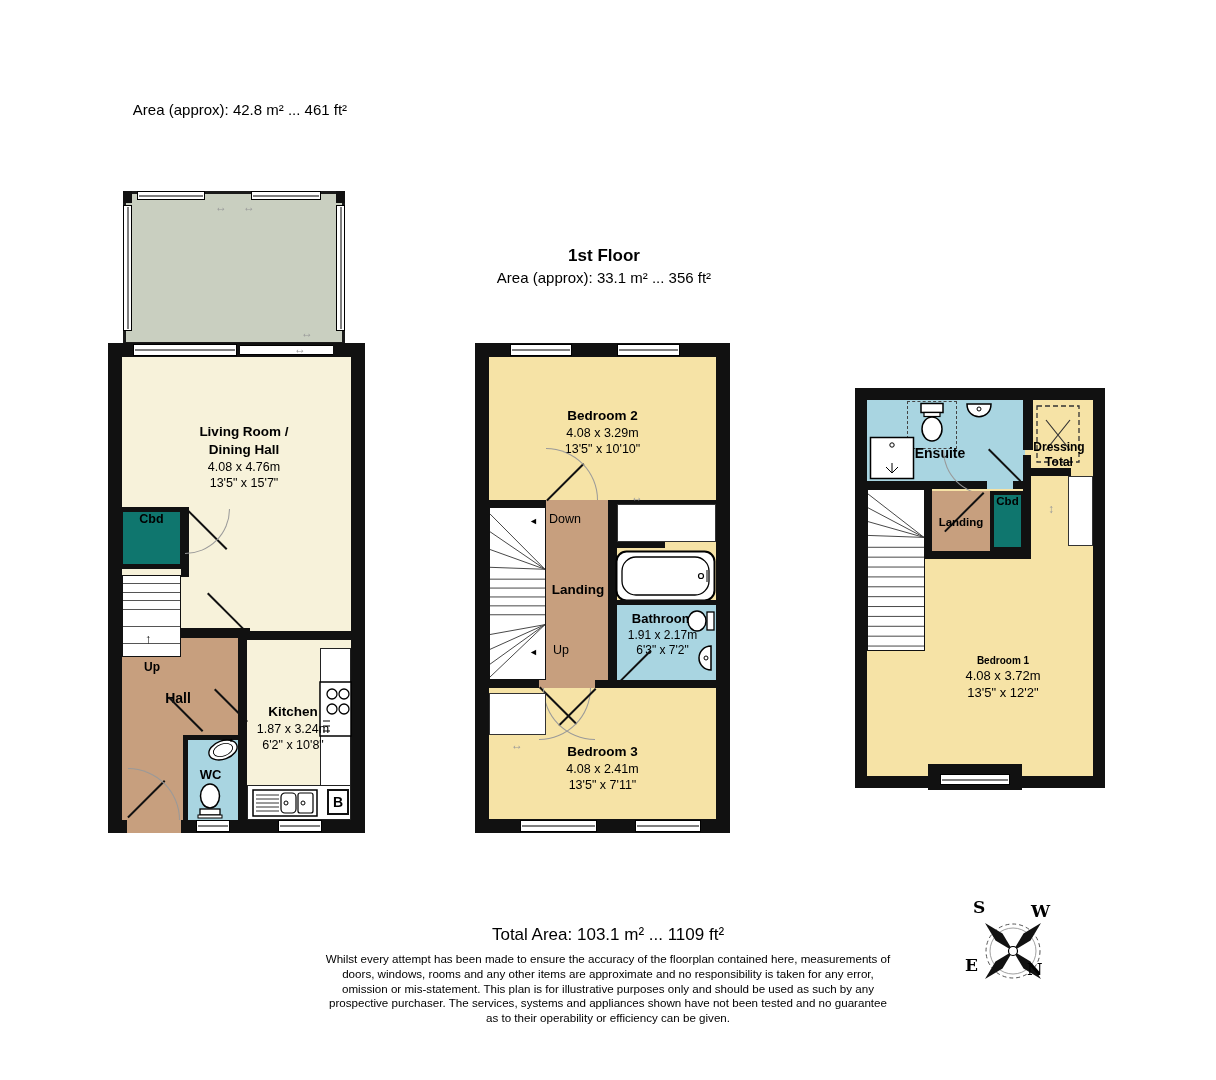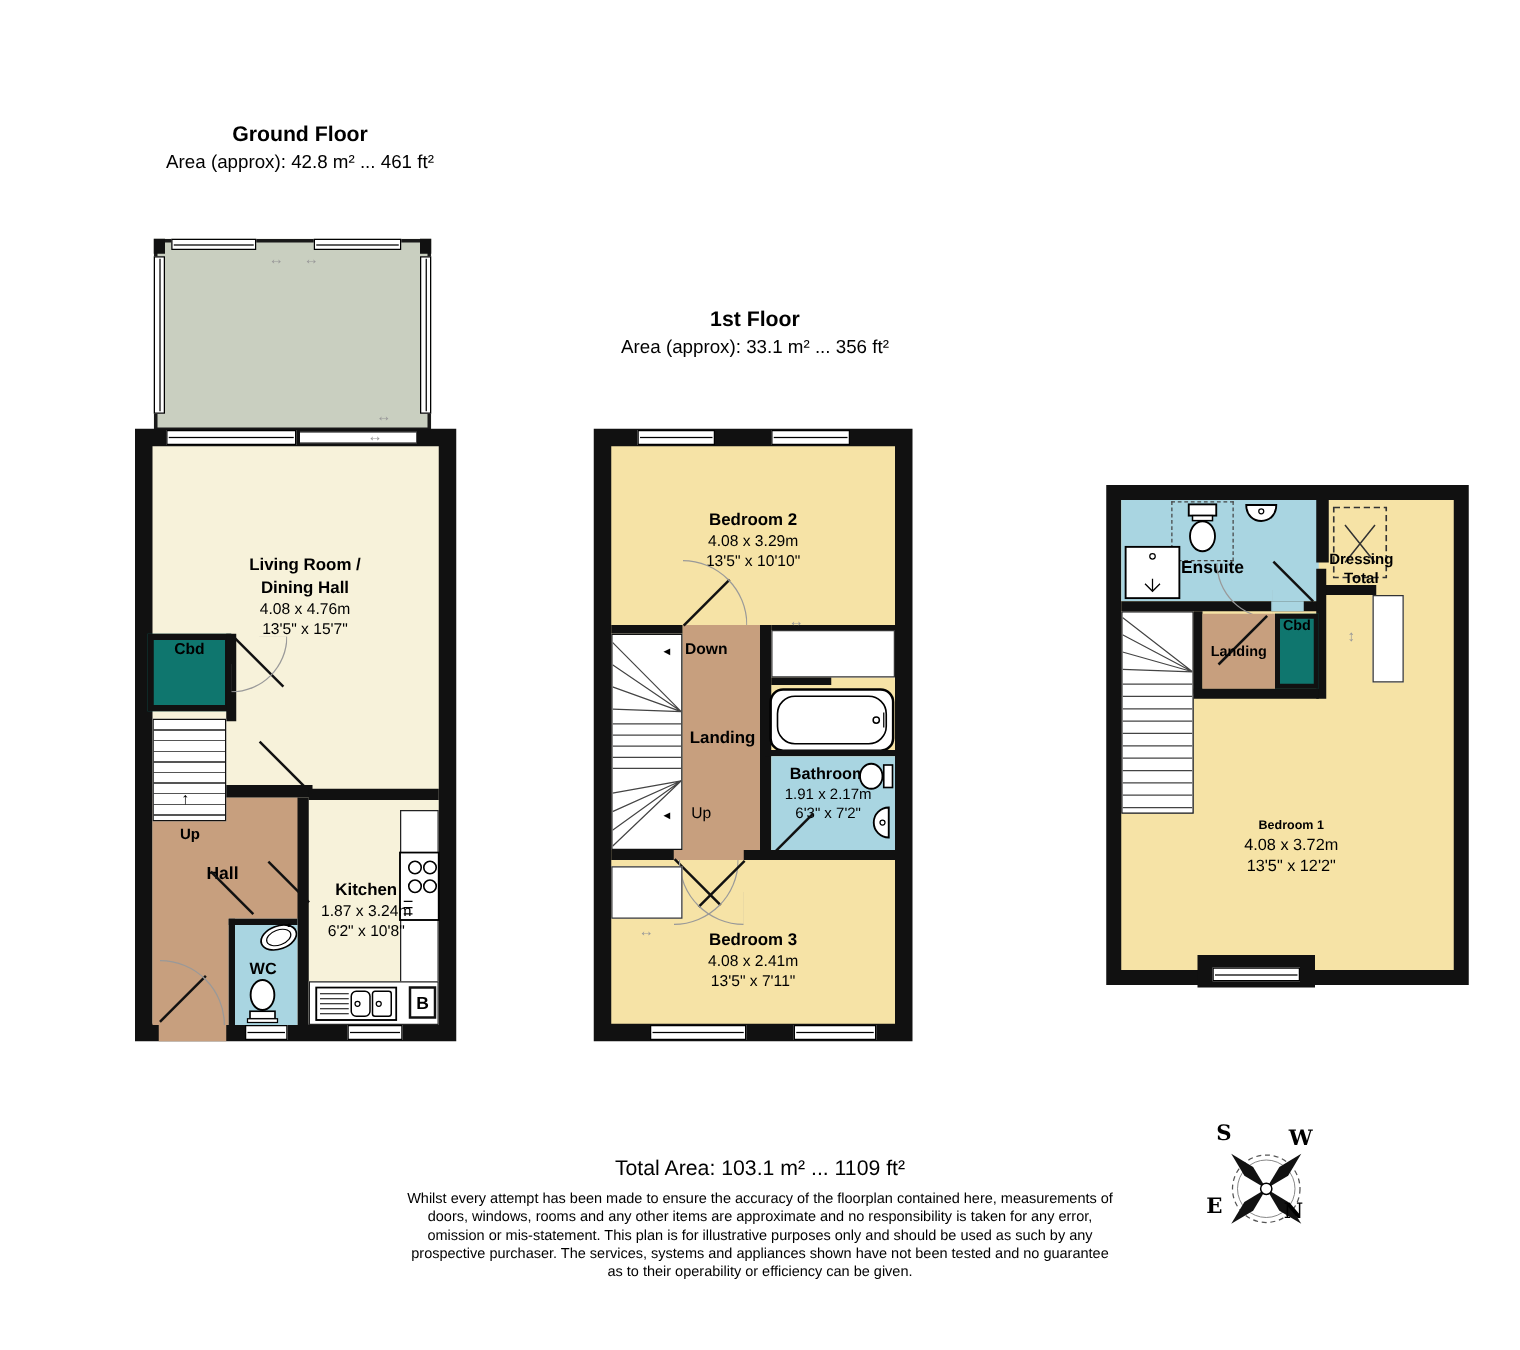--- a/index.html
+++ b/index.html
@@ -39,21 +39,20 @@
   .footer-disc{position:absolute;text-align:center;font-size:11.6px;line-height:14.8px}
   .compass{position:absolute}
   .compass .pt{position:absolute;font-family:"DejaVu Serif",serif;font-weight:bold;font-size:17px}
 </style>
 </head>
 <body>
 
 <div class="page">
 
   <div class="hdr" style="left:60px;top:98px;width:360px">
-    <div class="t">Ground Floor</div>
     <div class="a">Area (approx): 42.8 m² ... 461 ft²</div>
   </div>
 
   <div class="abs" style="left:123px;top:191px;width:222px;height:154px;background:#c9cfc0;box-shadow:inset 0 0 0 3px #1a1a1a">
     <div class="wall" style="left:0;top:0;width:9px;height:12px"></div>
     <div class="wall" style="right:0;top:0;width:9px;height:12px"></div>
     <div class="win h" style="left:14px;top:0;width:68px;height:9px"></div>
     <div class="win h" style="left:128px;top:0;width:70px;height:9px"></div>
     <div class="win v" style="left:0;top:14px;width:9px;height:126px"></div>
     <div class="win v" style="right:0;top:14px;width:9px;height:126px"></div>
@@ -62,21 +61,21 @@
     <span class="gar" style="left:178px;top:136px">↔</span>
   </div>
 
   <div class="bldg" style="left:108px;top:343px;width:257px;height:490px">
     <div class="ffill" style="left:14px;top:14px;right:14px;bottom:14px"></div>
 
     <div class="win h" style="left:25px;top:1px;width:104px;height:12px"></div>
     <div class="abs" style="left:132px;top:2px;width:93px;height:10px;background:#fff;border-top:1.5px solid #000;border-bottom:1.5px solid #000;box-sizing:border-box"></div>
     <span class="gar" style="left:186px;top:0">↔</span>
 
-    <div class="rlabel" style="left:50px;top:100px;width:172px">
+    <div class="rlabel" style="left:50px;top:80px;width:172px">
       <div class="rname">Living Room /</div>
       <div class="rname">Dining Hall</div>
       <div class="rdim">4.08 x 4.76m</div>
       <div class="rdim">13'5" x 15'7"</div>
     </div>
 
     <div class="cbdbox" style="left:10px;top:164px;width:67px;height:62px">
       <span>Cbd</span>
     </div>
     <div class="wall" style="left:73px;top:164px;width:8px;height:70px"></div>
@@ -176,21 +175,21 @@
         <g stroke="#444" stroke-width="1" fill="none">
           <path d="M57 62 L0 6 M57 62 L0 24 M57 62 L0 42 M57 62 L0 60"></path>
           <path d="M0 72 h57 M0 81 h57 M0 90 h57 M0 99 h57 M0 108 h57"></path>
           <path d="M57 118 L0 128 M57 118 L0 143 M57 118 L0 158 M57 118 L0 171"></path>
         </g>
         </svg>
     </div>
     <div class="leaf" style="left:108px;top:120px;height:52px;transform:rotate(45deg)"></div>
     <div class="arc" style="left:71px;top:105px;width:52px;height:52px;border-width:1.3px 1.3px 0 0;border-radius:0 100% 0 0"></div>
     <span class="abs" style="left:54px;top:173px;font-size:9px">◄</span>
-    <div class="slabel" style="left:68px;top:170px;width:44px;font-size:12.5px;font-weight:bold">Down</div>
+    <div class="slabel" style="left:68px;top:170px;width:44px;font-size:12.5px;font-weight:normal">Down</div>
     <div class="slabel" style="left:63px;top:240px;width:80px;font-size:13.5px">Landing</div>
     <span class="abs" style="left:54px;top:304px;font-size:9px">◄</span>
     <div class="slabel" style="left:68px;top:301px;width:36px;font-size:12.5px;font-weight:normal">Up</div>
 
     <div class="whitebox" style="left:142px;top:161px;width:99px;height:38px"></div>
     <span class="gar" style="left:156px;top:148px">↔</span>
     <div class="wall" style="left:142px;top:199px;width:48px;height:6px"></div>
 
     <div class="fix" style="left:140px;top:207px;width:101px;height:52px">
       <svg viewBox="0 0 101 52">
@@ -233,21 +232,21 @@
     <div class="rlabel" style="left:40px;top:400px;width:175px">
       <div class="rname">Bedroom 3</div>
       <div class="rdim">4.08 x 2.41m</div>
       <div class="rdim">13'5" x 7'11"</div>
     </div>
     <div class="win h" style="left:45px;top:477px;width:77px;height:12px"></div>
     <div class="win h" style="left:160px;top:477px;width:66px;height:12px"></div>
   </div>
 
 
-  <div class="bldg" style="left:885px;top:388px;width:290px;height:400px">
+  <div class="bldg" style="left:855px;top:388px;width:250px;height:400px">
     <div class="ffill" style="left:12px;top:12px;right:12px;bottom:12px;background:#f6e3a6"></div>
 
     <div class="fill" style="left:12px;top:12px;width:158px;height:81px;background:#a9d5e1"></div>
     <div class="wall" style="left:12px;top:93px;width:158px;height:8px"></div>
     <div class="fill" style="left:132px;top:93px;width:26px;height:8px;background:#a9d5e1"></div>
     <div class="wall" style="left:168px;top:12px;width:10px;height:50px"></div>
     <div class="dashedbox" style="left:52px;top:13px;width:50px;height:48px"></div>
     <div class="fix" style="left:62px;top:14px;width:30px;height:42px">
       <svg viewBox="0 0 30 42">
           <rect x="4" y="1.5" width="22" height="9" fill="#fff" stroke="#000" stroke-width="1.5"></rect>

